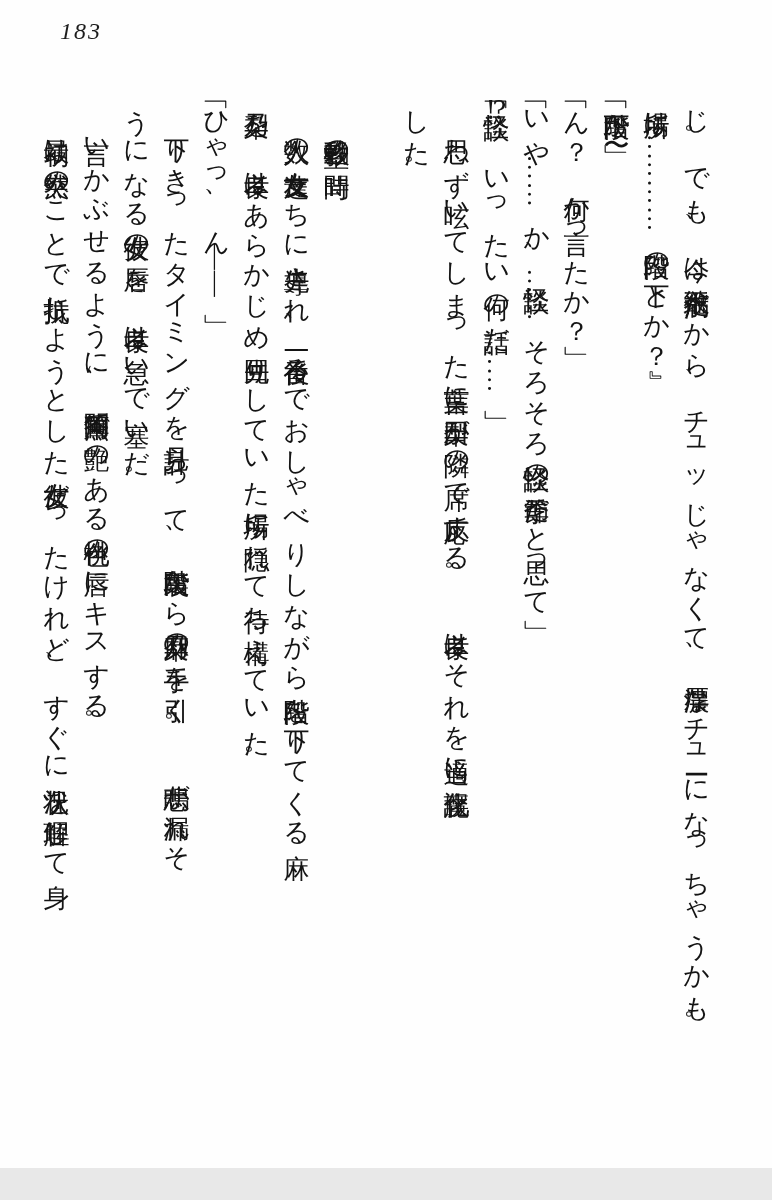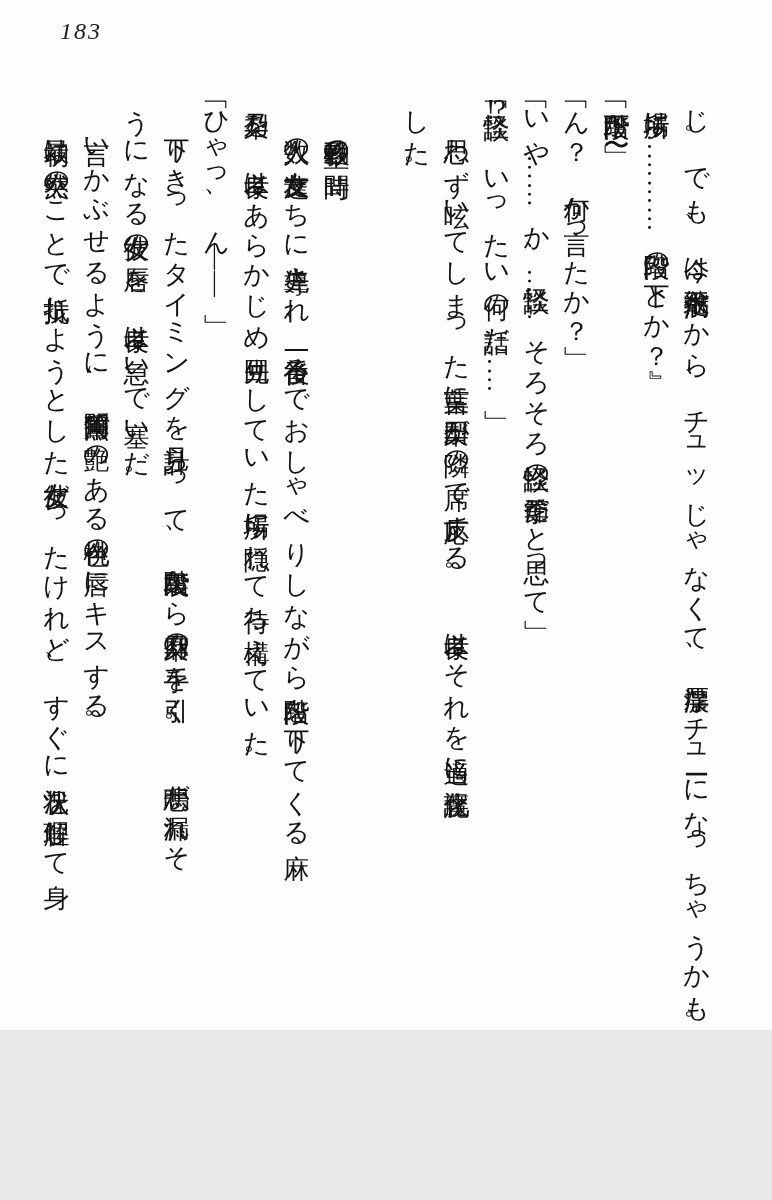--- a/index.html
+++ b/index.html
@@ -4,21 +4,21 @@
 <title>Book page</title>
 <style>
   html, body {
     margin: 0;
     padding: 0;
     background: #e8e8e8;
   }
   .page {
     position: relative;
     width: 772px;
-    height: 1030px;
+    height: 1168px;
     background: #fefefe;
     overflow: hidden;
     font-family: "Liberation Serif", "DejaVu Serif", serif;
   }
   .page-number {
     position: absolute;
     top: 18px;
     left: 60px;
     font-size: 24px;
     font-style: italic;

